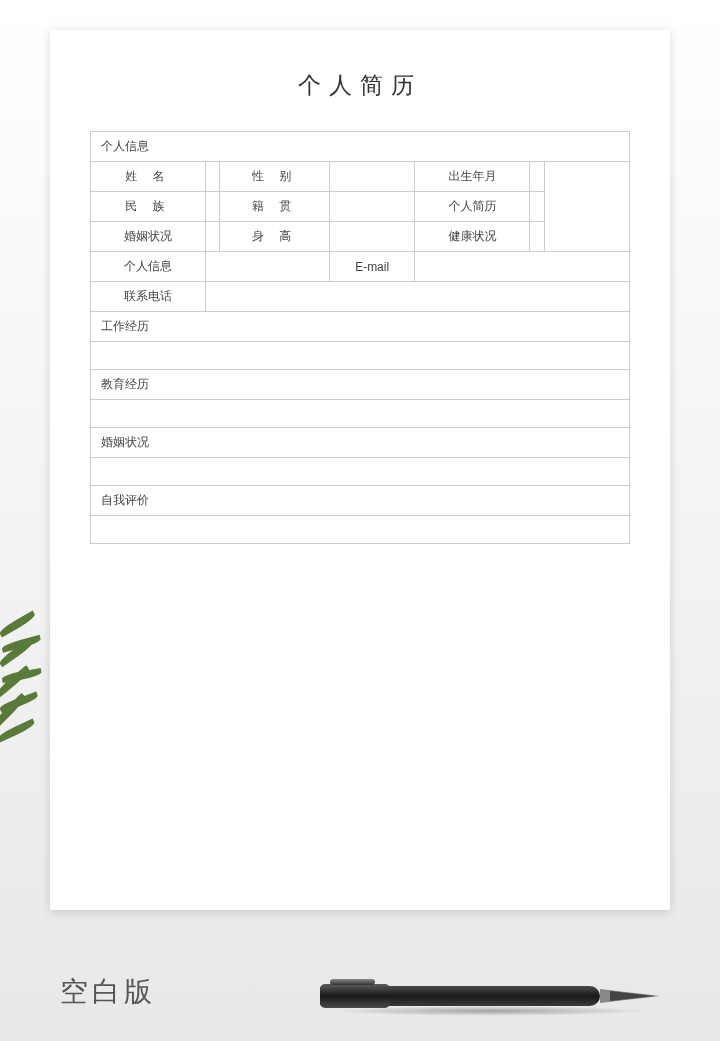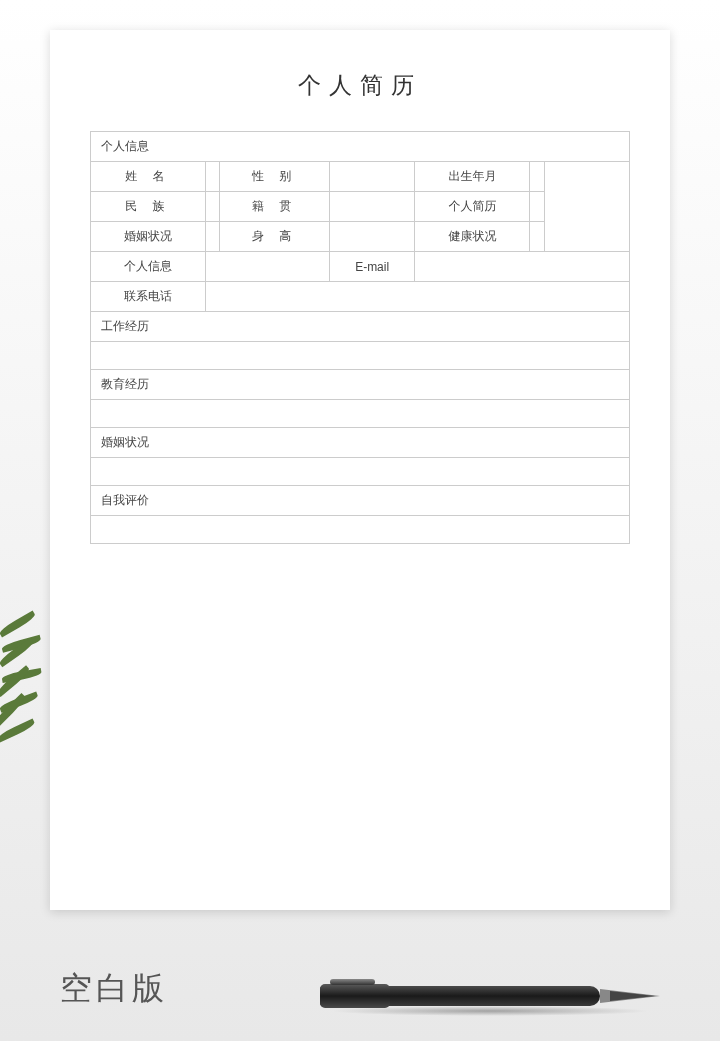--- a/index.html
+++ b/index.html
@@ -99,21 +99,21 @@
     .footer {
       position: absolute;
       bottom: 30px;
       left: 0;
       width: 100%;
       display: flex;
       align-items: center;
       padding: 0 60px;
     }
     .footer-text {
-      font-size: 32px;
+      font-size: 28px;
       color: #555;
       letter-spacing: 4px;
     }
     .pen {
       position: absolute;
       right: 60px;
       bottom: 30px;
       width: 340px;
       height: 30px;
     }

